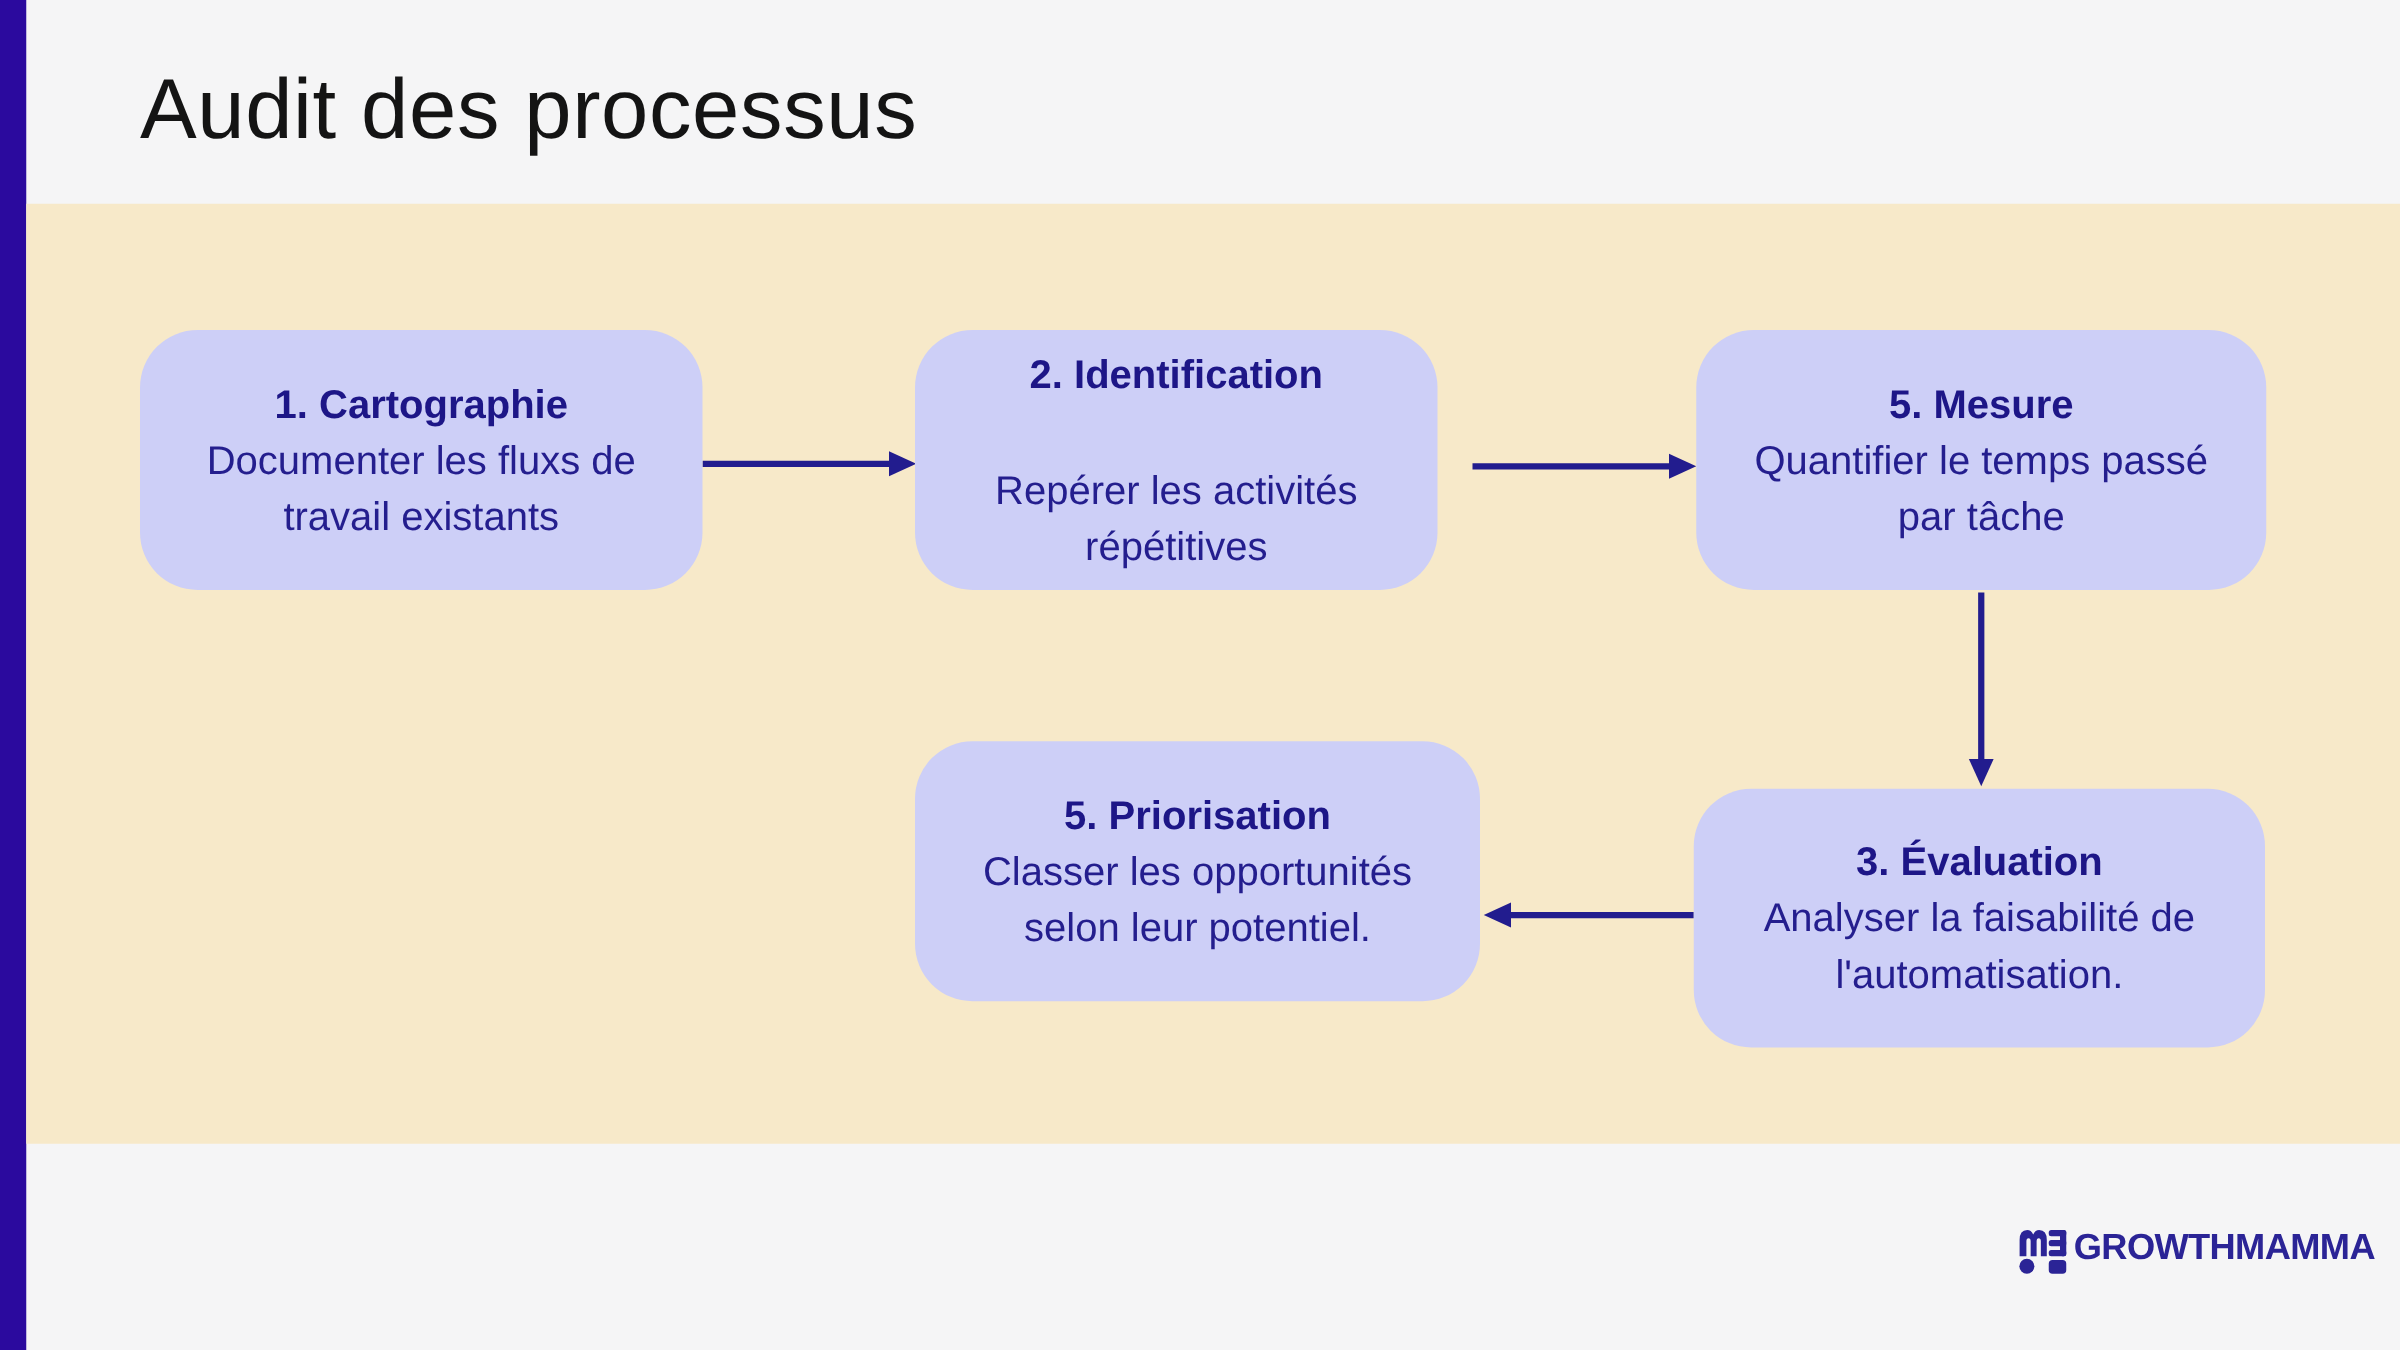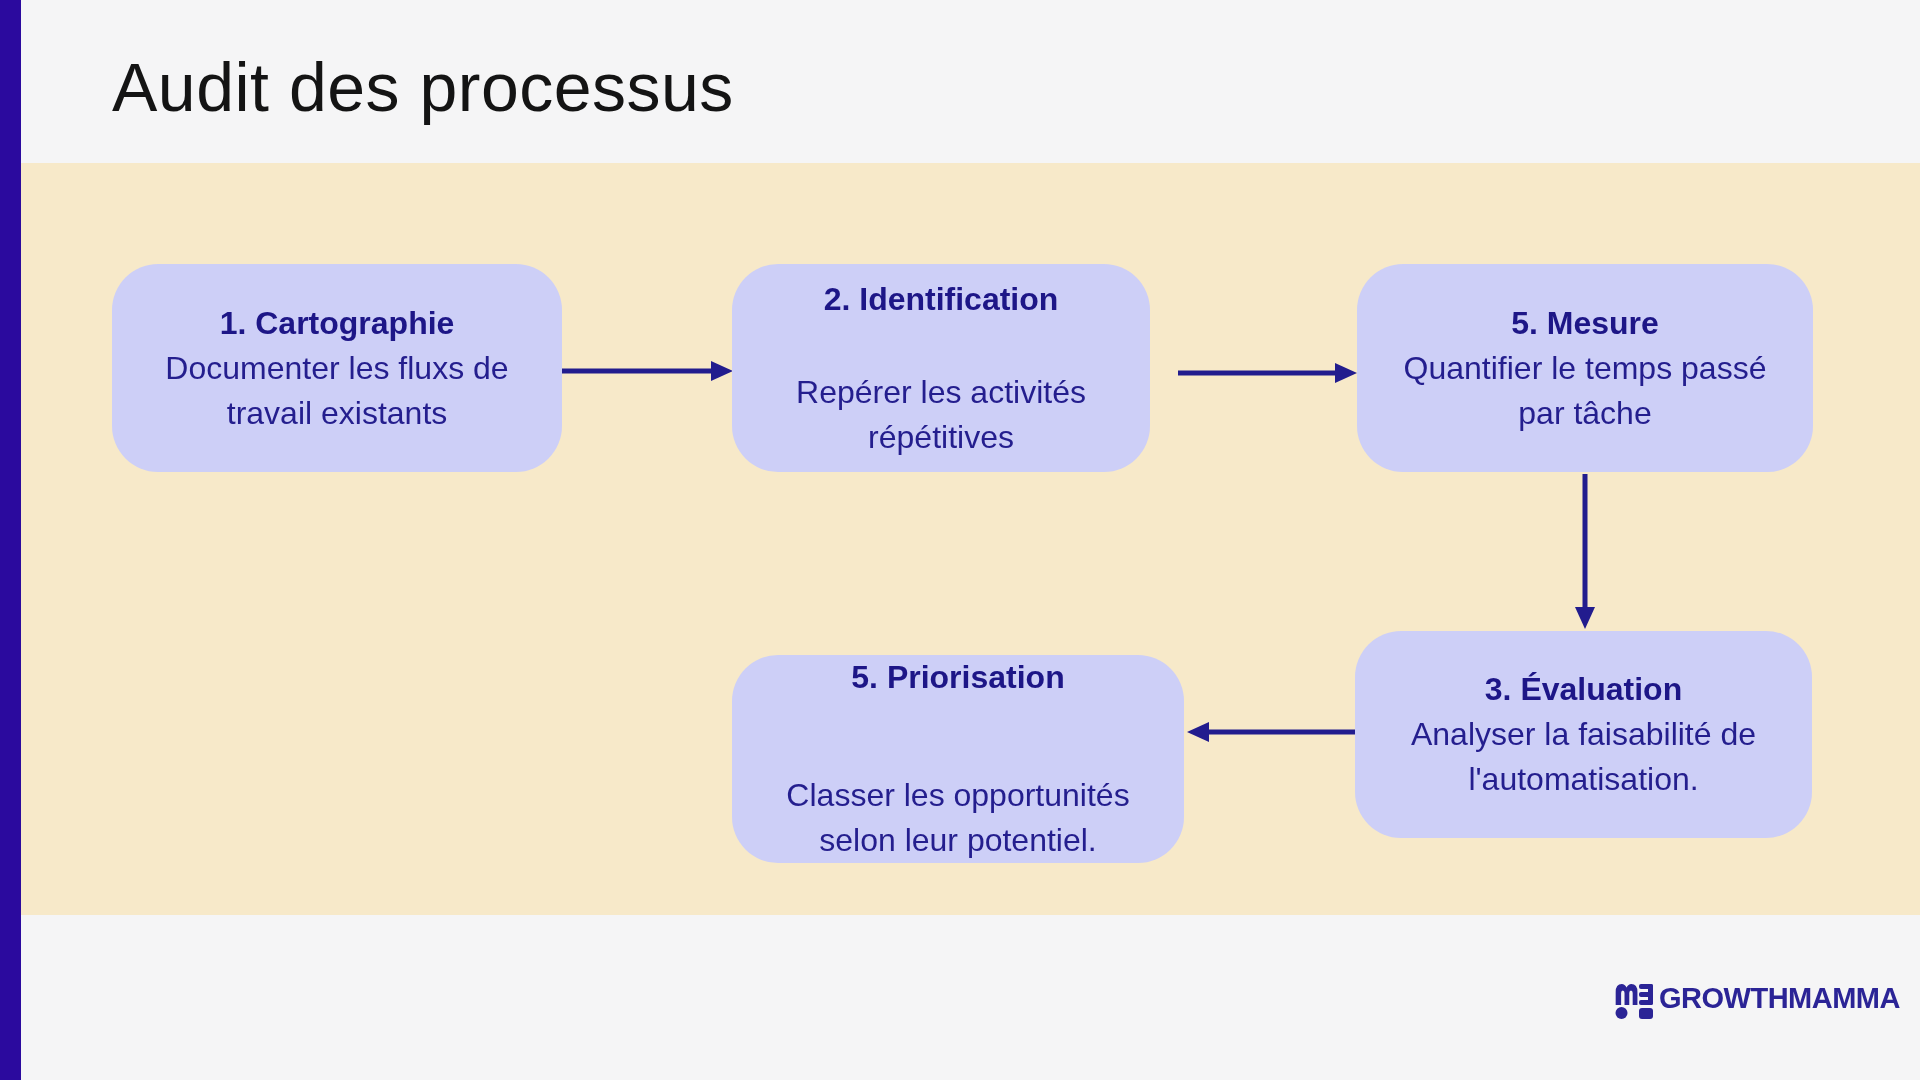--- a/index.html
+++ b/index.html
@@ -60,21 +60,21 @@
   .step-desc {
     font-size: 32px;
     font-weight: 400;
     line-height: 45px;
     color: #241e8e;
   }
   .box-1 { left: 112px;  top: 264px; width: 450px; height: 208px; }
   .box-2 { left: 732px;  top: 264px; width: 418px; height: 208px; gap: 48px; }
   .box-3 { left: 1357px; top: 264px; width: 456px; height: 208px; }
   .box-4 { left: 1355px; top: 631px; width: 457px; height: 207px; }
-  .box-5 { left: 732px;  top: 655px; width: 452px; height: 208px; justify-content: space-between; }
+  .box-5 { left: 732px;  top: 593px; width: 452px; height: 208px; }
   .arrows {
     position: absolute;
     left: 0; top: 0;
     width: 1920px; height: 1080px;
     pointer-events: none;
   }
   .arrows line {
     stroke: #221c8e;
     stroke-width: 5;
   }

